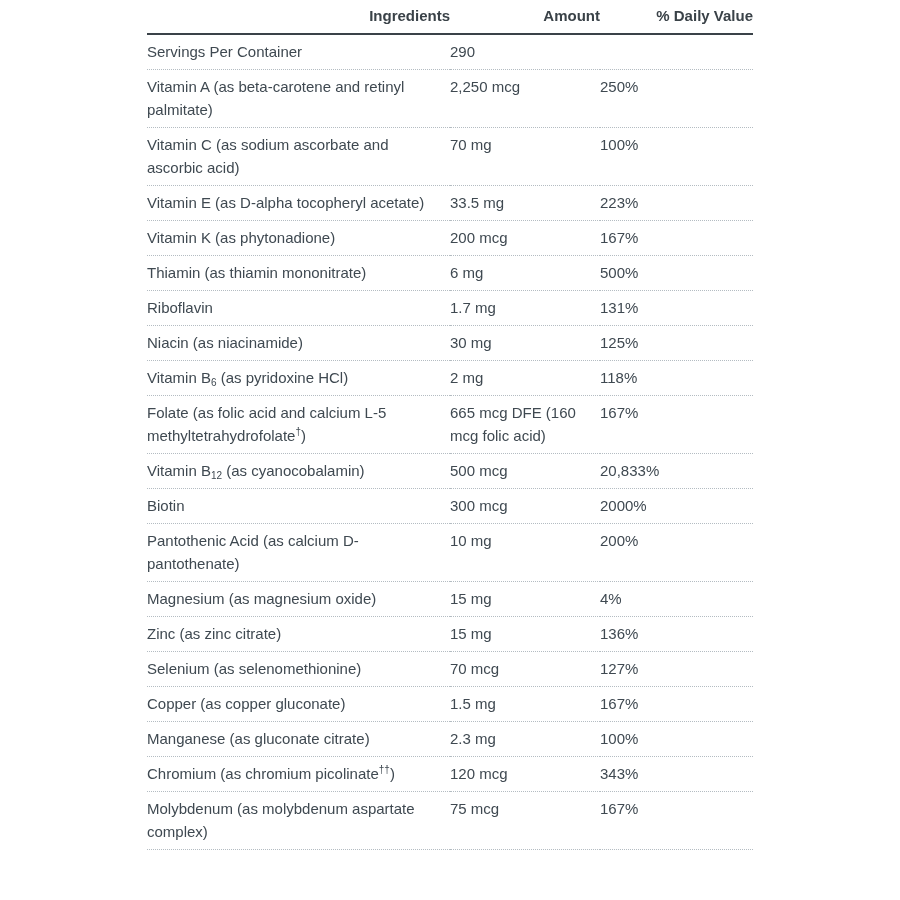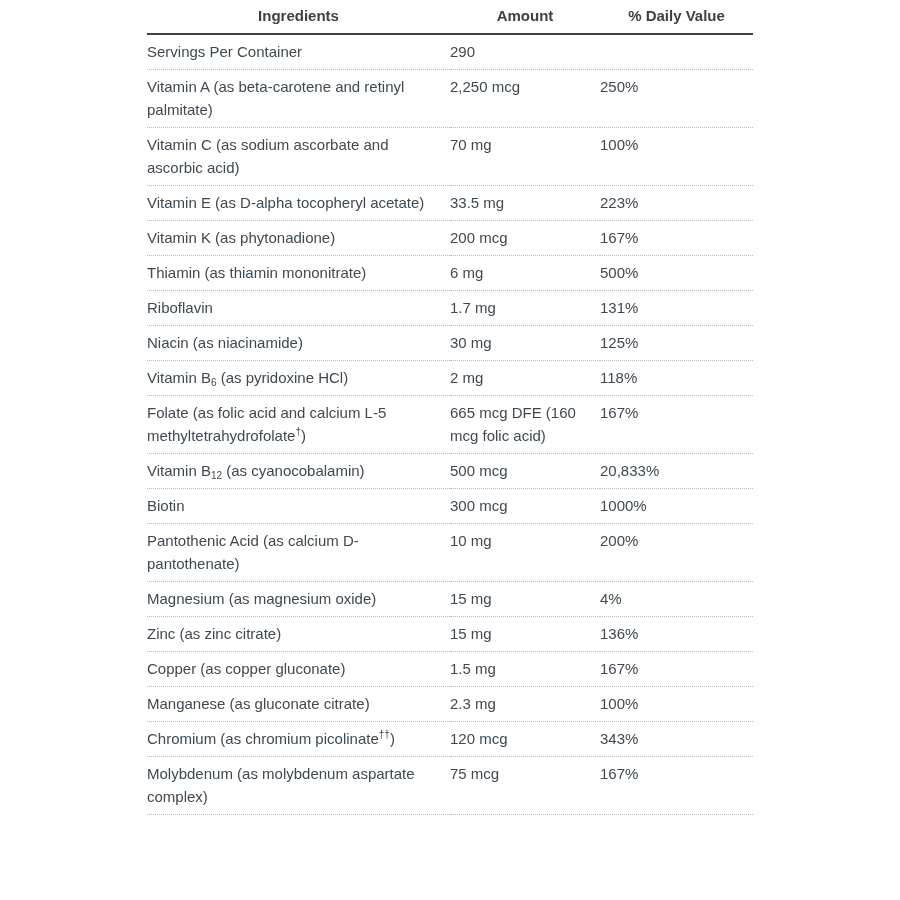--- a/index.html
+++ b/index.html
@@ -22,21 +22,21 @@
     border-collapse: collapse;
     table-layout: fixed;
     color: #3f4951;
   }
   col.c1 { width: 303px; }
   col.c2 { width: 150px; }
   col.c3 { width: 153px; }
   th {
     font-size: 15px;
     font-weight: bold;
-    text-align: center;
+    text-align: right;
     vertical-align: top;
     padding: 7px 0 9px 0;
     line-height: 17px;
     border-bottom: 2px solid #3a4248;
     color: #3a4248;
   }
   td {
     font-size: 15px;
     text-align: left;
     vertical-align: top;
@@ -125,36 +125,41 @@
           <td>167%</td>
         </tr>
         <tr>
           <td><span>Vitamin B</span><sub class="seg">12</sub><span> (as cyanocobalamin)</span></td>
           <td>500 mcg</td>
           <td>20,833%</td>
         </tr>
         <tr>
           <td><span>Biotin</span></td>
           <td>300 mcg</td>
-          <td>1000%</td>
+          <td>2000%</td>
         </tr>
         <tr>
           <td><span>Pantothenic Acid (as calcium D-pantothenate)</span></td>
           <td>10 mg</td>
           <td>200%</td>
         </tr>
         <tr>
           <td><span>Magnesium (as magnesium oxide)</span></td>
           <td>15 mg</td>
           <td>4%</td>
         </tr>
         <tr>
           <td><span>Zinc (as zinc citrate)</span></td>
           <td>15 mg</td>
           <td>136%</td>
+        </tr>
+        <tr>
+          <td><span>Selenium (as selenomethionine)</span></td>
+          <td>70 mcg</td>
+          <td>127%</td>
         </tr>
         <tr>
           <td><span>Copper (as copper gluconate)</span></td>
           <td>1.5 mg</td>
           <td>167%</td>
         </tr>
         <tr>
           <td><span>Manganese (as gluconate citrate)</span></td>
           <td>2.3 mg</td>
           <td>100%</td>

